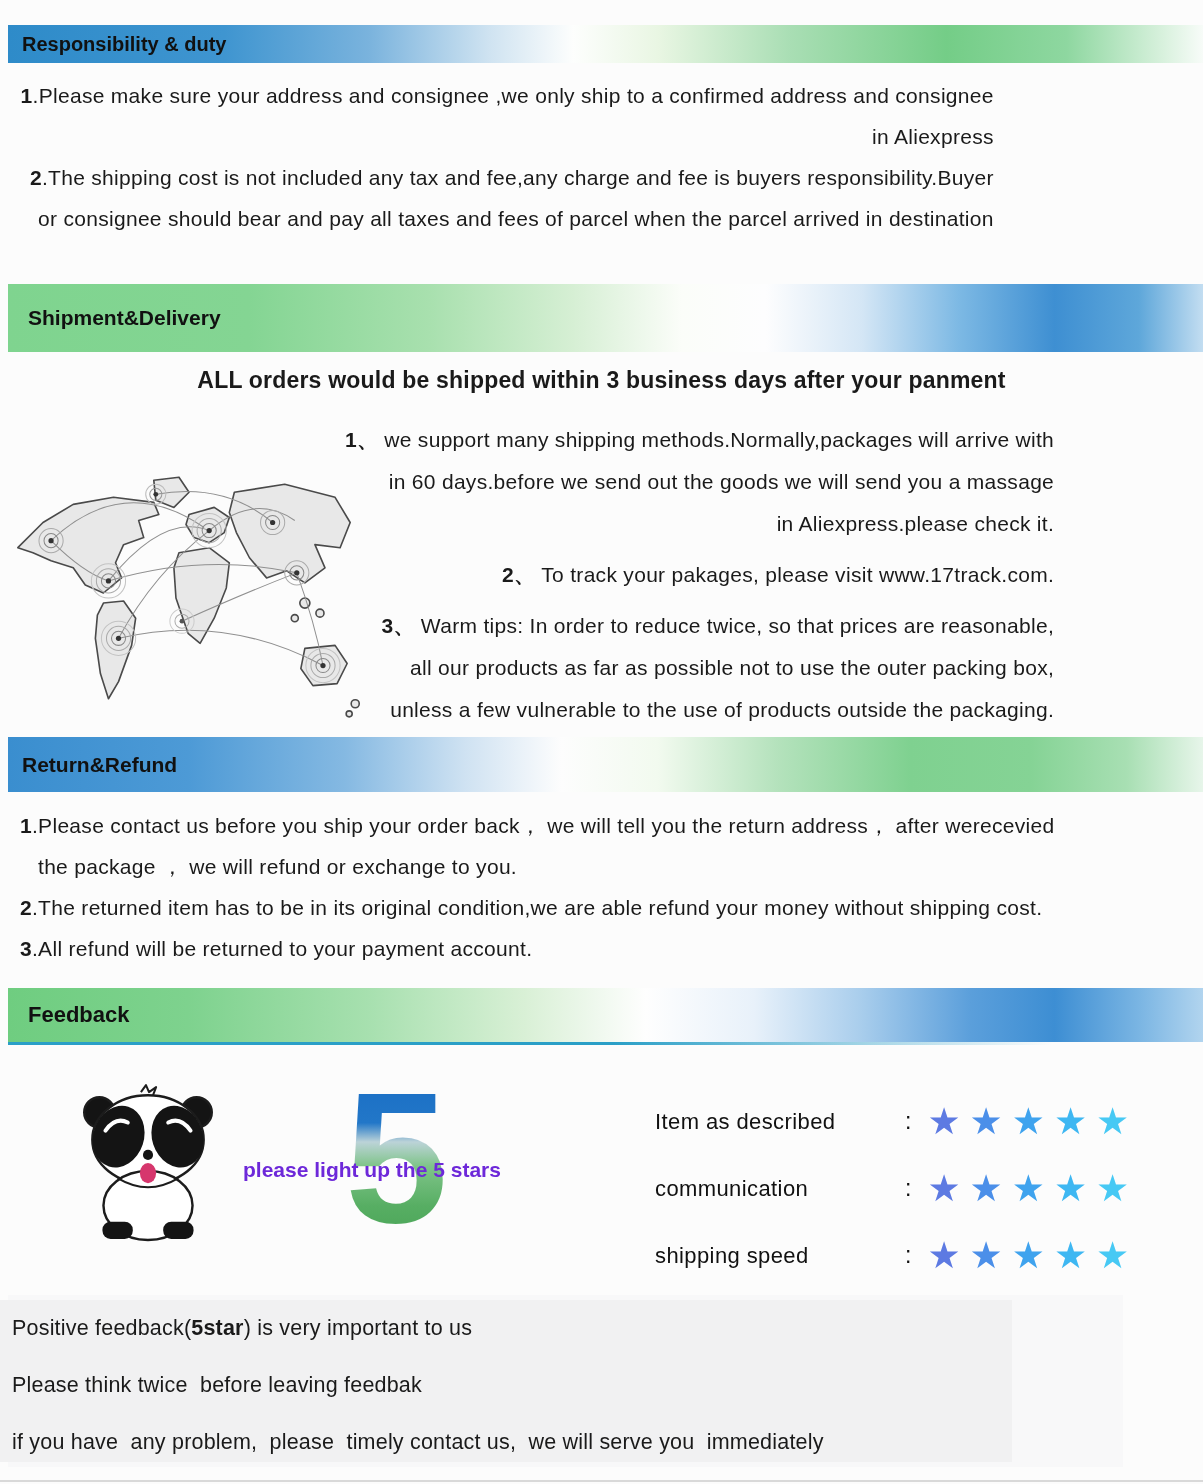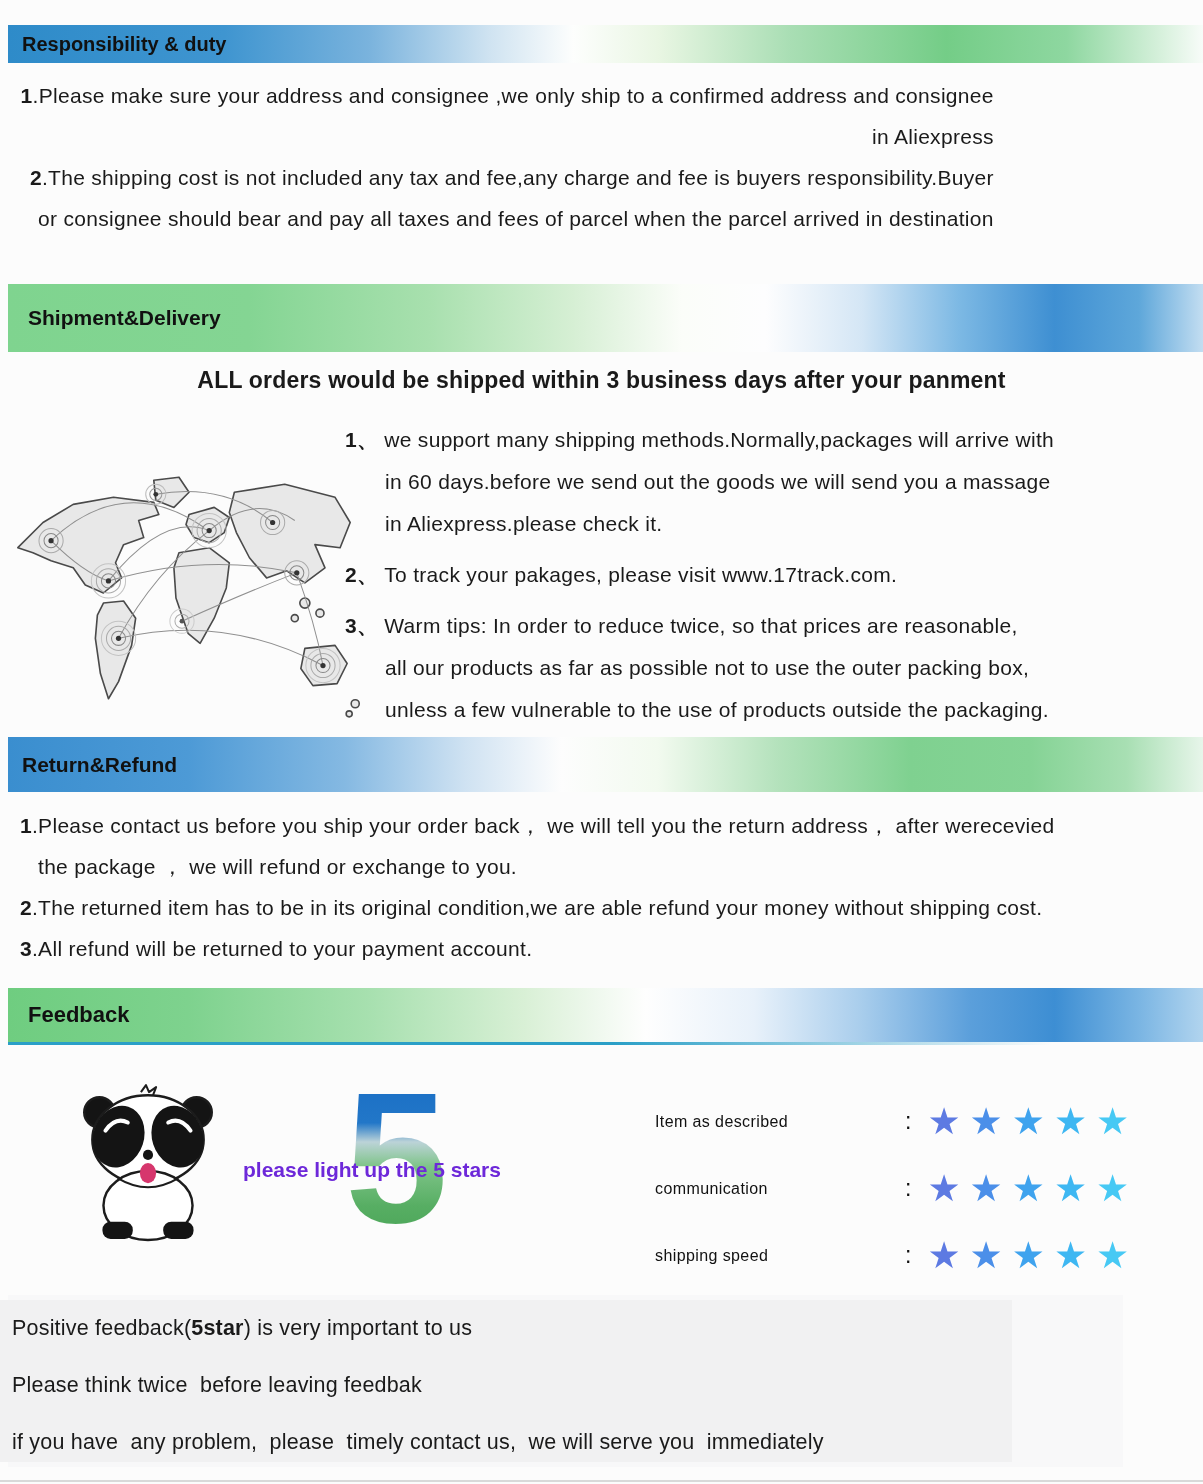--- a/index.html
+++ b/index.html
@@ -24,41 +24,41 @@
   .tblock b{font-weight:bold;}
   .resp-block{top:75px;left:20px;text-align:right;}
   .resp-block .cont{padding-left:18px;}
   .return-block{top:805px;left:20px;}
   .return-block .cont{padding-left:18px;}
 
   .headline{position:absolute;top:367px;left:0;width:1203px;text-align:center;
     font-weight:bold;font-size:23px;letter-spacing:.2px;}
 
   .ship-list{position:absolute;top:419px;left:345px;font-size:21px;line-height:42px;letter-spacing:.3px;white-space:nowrap;}
-  .ship-item{margin-top:0;}
+  .ship-item{margin-top:0;text-align:right;}
   .ship-item + .ship-item{margin-top:9px;}
   .ship-item .num{font-weight:bold;margin-right:6px;}
   .ship-item .indent{padding-left:40px;}
 
   
   .map-wrap{position:absolute;left:0px;top:452px;width:368px;height:282px;}
   .panda-wrap{position:absolute;left:72px;top:1082px;width:152px;height:164px;}
 
   .big-five{position:absolute;left:345px;top:1078px;width:120px;height:160px;
     font-weight:bold;font-size:185px;line-height:160px;color:#57ae63;filter:blur(.4px);}
   @supports ((-webkit-background-clip:text) or (background-clip:text)){
     .big-five{background:linear-gradient(180deg,#1a6ec5 0%,#2277c8 28%,#bcd3d8 40%,#7fc489 55%,#57ae63 80%,#4ba558 100%);
       -webkit-background-clip:text;background-clip:text;color:transparent;}
   }
   .five-caption{position:absolute;left:243px;top:1158px;font-size:21px;font-weight:bold;z-index:2;color:#6d28d9;}
 
   
   .ratings{position:absolute;left:655px;top:1088px;}
   .rating-row{display:flex;align-items:center;height:67px;}
-  .rating-label{width:250px;font-size:16px;letter-spacing:.4px;color:#111;}
+  .rating-label{width:250px;font-size:22px;letter-spacing:.4px;color:#111;}
   .rating-colon{font-size:23px;margin-right:16px;color:#111;}
   .stars{display:flex;}
   .star{font-size:37px;margin-right:9px;line-height:1;}
 
   
   .bottom-strip{position:absolute;left:8px;top:1295px;width:1115px;height:172px;background:#f8f8f9;}
   .bottom-box{position:absolute;left:0;top:1300px;width:1012px;height:162px;background:#f1f1f2;padding-left:12px;box-sizing:border-box;}
   .note-line{height:57px;display:flex;align-items:center;font-size:21.5px;letter-spacing:.2px;white-space:pre;}
   .note-line b{font-weight:bold;}
   .page-bottom-divider{position:absolute;left:0;top:1480px;width:1203px;height:2px;background:#d9d9d9;}

